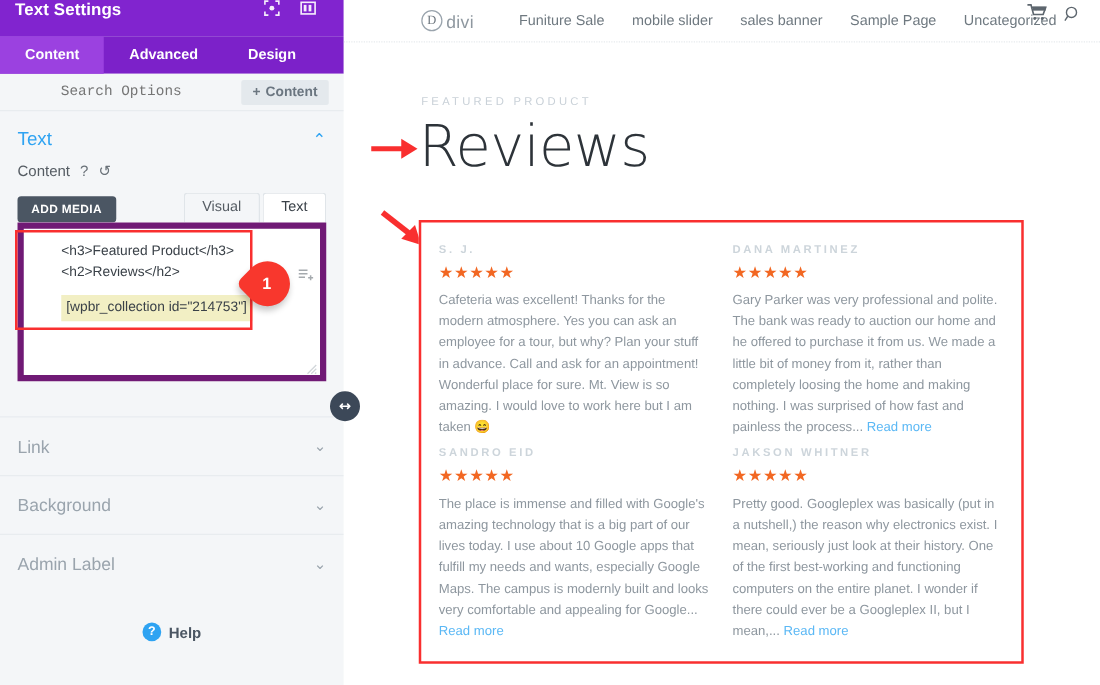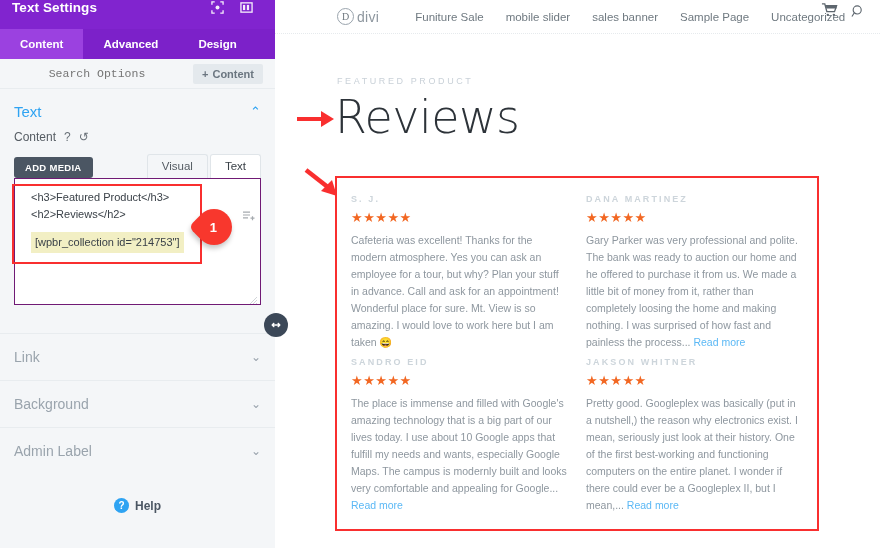--- a/index.html
+++ b/index.html
@@ -62,22 +62,22 @@
   }
   .vt-tabs { display: flex; align-items: flex-end; }
   .vt-tab {
     font-size: 11.5px; color: #555c63; padding: 5px 14px 6px 14px; cursor: pointer;
     background: #f4f6f8; border: 1px solid #e0e5e9; border-bottom: none;
     border-radius: 3px 3px 0 0; margin-left: 2px;
   }
   .vt-tab.active { background: #fff; color: #3a4148; }
 
   .editor-box {
-    position: relative; background: #fff; border: 1px solid #701a75;
-    height: 127px; padding: 10px 16px; font-size: 11px; line-height: 1.55; color: #3a4148;
+    position: relative; background: #fff; border: 5px solid #701a75;
+    height: 127px; padding: 10px 30px; font-size: 11px; line-height: 1.55; color: #3a4148;
   }
   .code-line { white-space: nowrap; }
   .shortcode {
     display: inline-block; background: #f2efc4; padding: 2px 4px; margin-top: 9px;
     font-size: 11px; color: #3a4148;
   }
   .resize-grip {
     position: absolute; right: 2px; bottom: 2px; width: 9px; height: 9px; opacity: .45;
   }
   .layers-ico { position: absolute; right: 4px; top: 30px; width: 14px; height: 14px; opacity: .6; }

